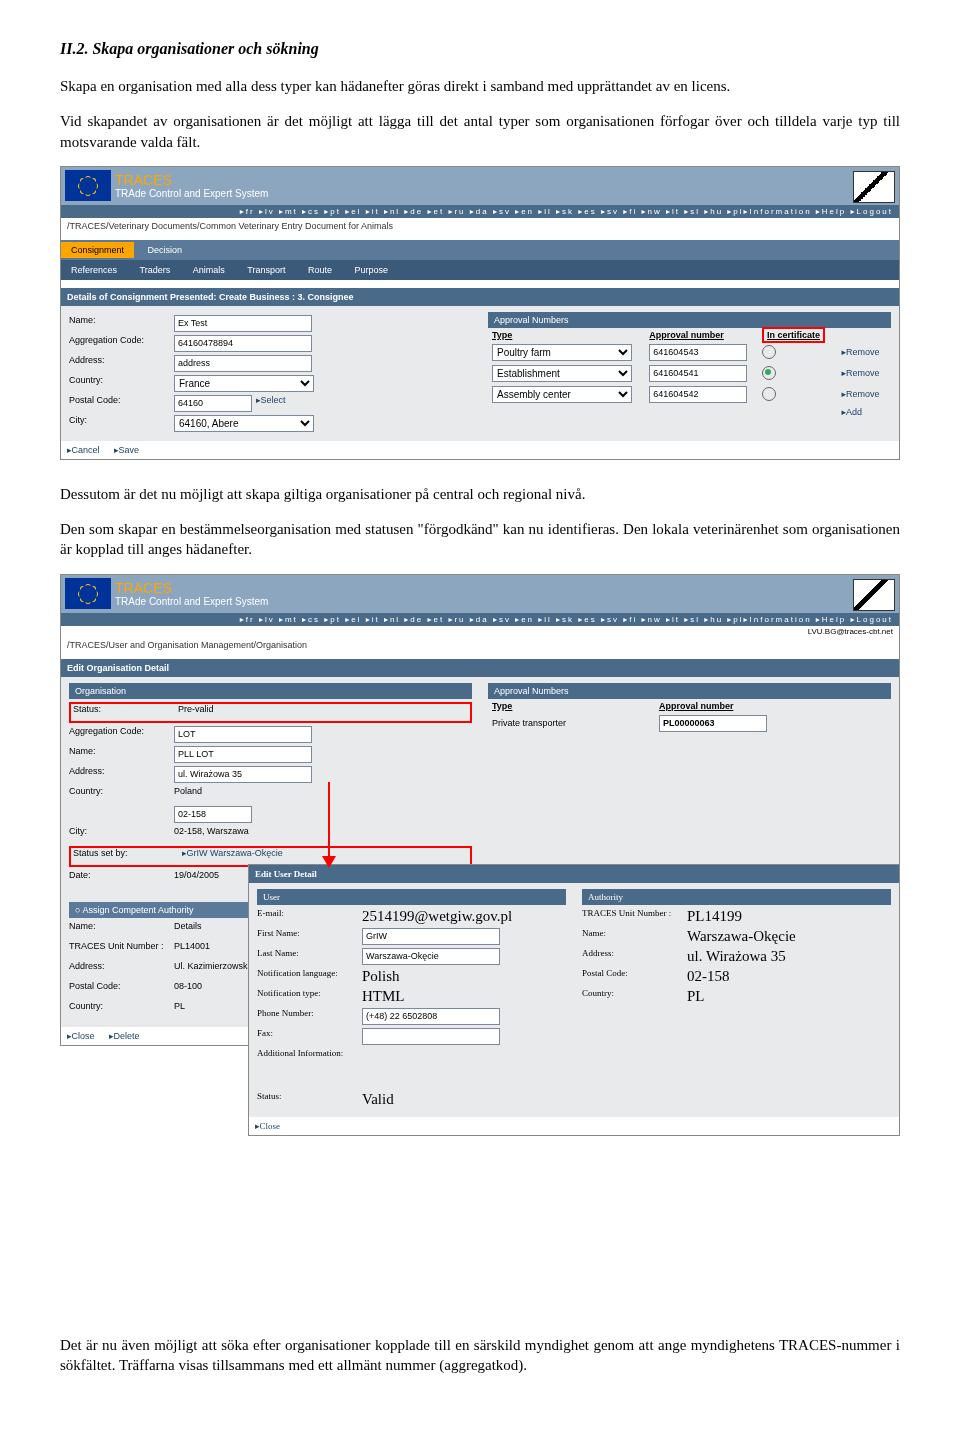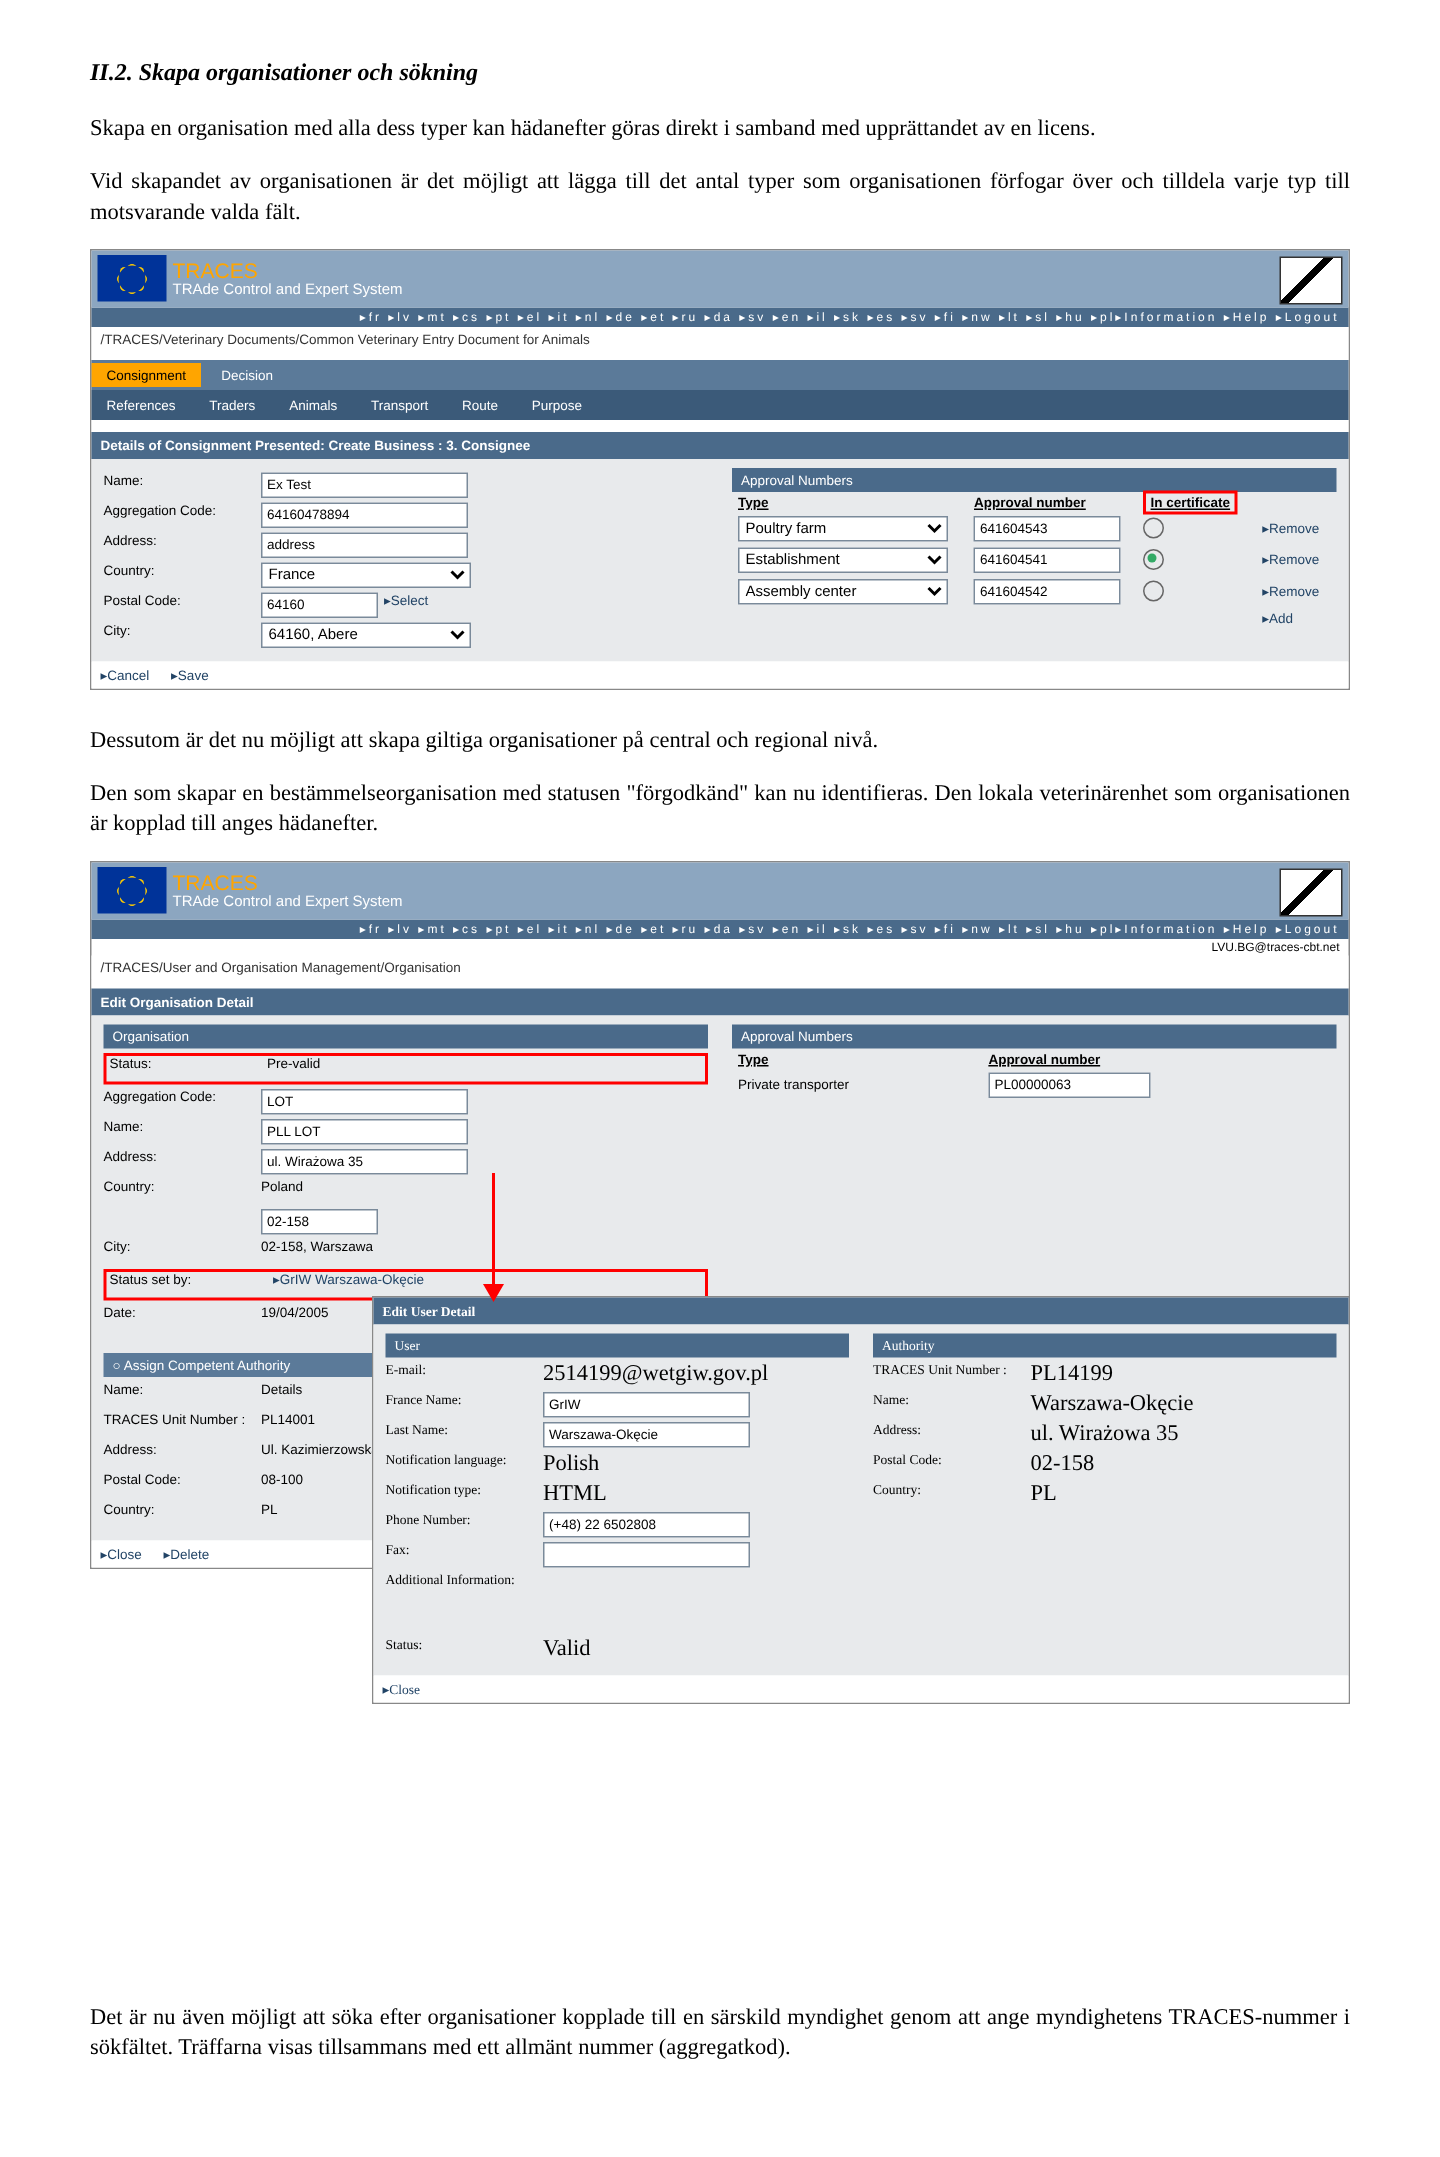--- a/index.html
+++ b/index.html
@@ -214,21 +214,21 @@
     <div class="col">
       <div class="section-sub">Approval Numbers</div>
       <table class="apptbl">
         <tbody>
               <tr>
                 <th>Type</th>
                 <th>Approval number</th>
               </tr>
         <tr>
                 <td>Private transporter</td>
-                <td><input class="inp" style="width: 100px;" value="PL00000063"></td>
+                <td><input class="inp" style="width: 100px; font-weight: bold;" value="PL00000063"></td>
               </tr>
       </tbody>
           </table>
     </div>
   </div>
   <div class="panel">
     <div class="col">
       <div class="section-sub" style="background:#5B7A99">○ <span>Assign Competent Authority</span></div>
       <div class="row">
             <span class="lbl">Name:</span>
@@ -279,21 +279,21 @@
 <div class="editbox redbox" style="position:absolute;left:188px;top:286px;width:650px;background:#fff">
   <div class="section-bar">Edit User Detail</div>
   <div class="panel">
     <div class="col">
       <div class="section-sub">User</div>
       <div class="row">
             <span class="lbl">E-mail:</span>
             <span>2514199@wetgiw.gov.pl</span>
           </div>
       <div class="row">
-            <span class="lbl">France Name:</span>
+            <span class="lbl">First Name:</span>
             <input class="inp" value="GrIW" style="">
           </div>
       <div class="row">
             <span class="lbl">Last Name:</span>
             <input class="inp" value="Warszawa-Okęcie" style="">
           </div>
       <div class="row">
             <span class="lbl">Notification language:</span>
             <span>Polish</span>
           </div>

